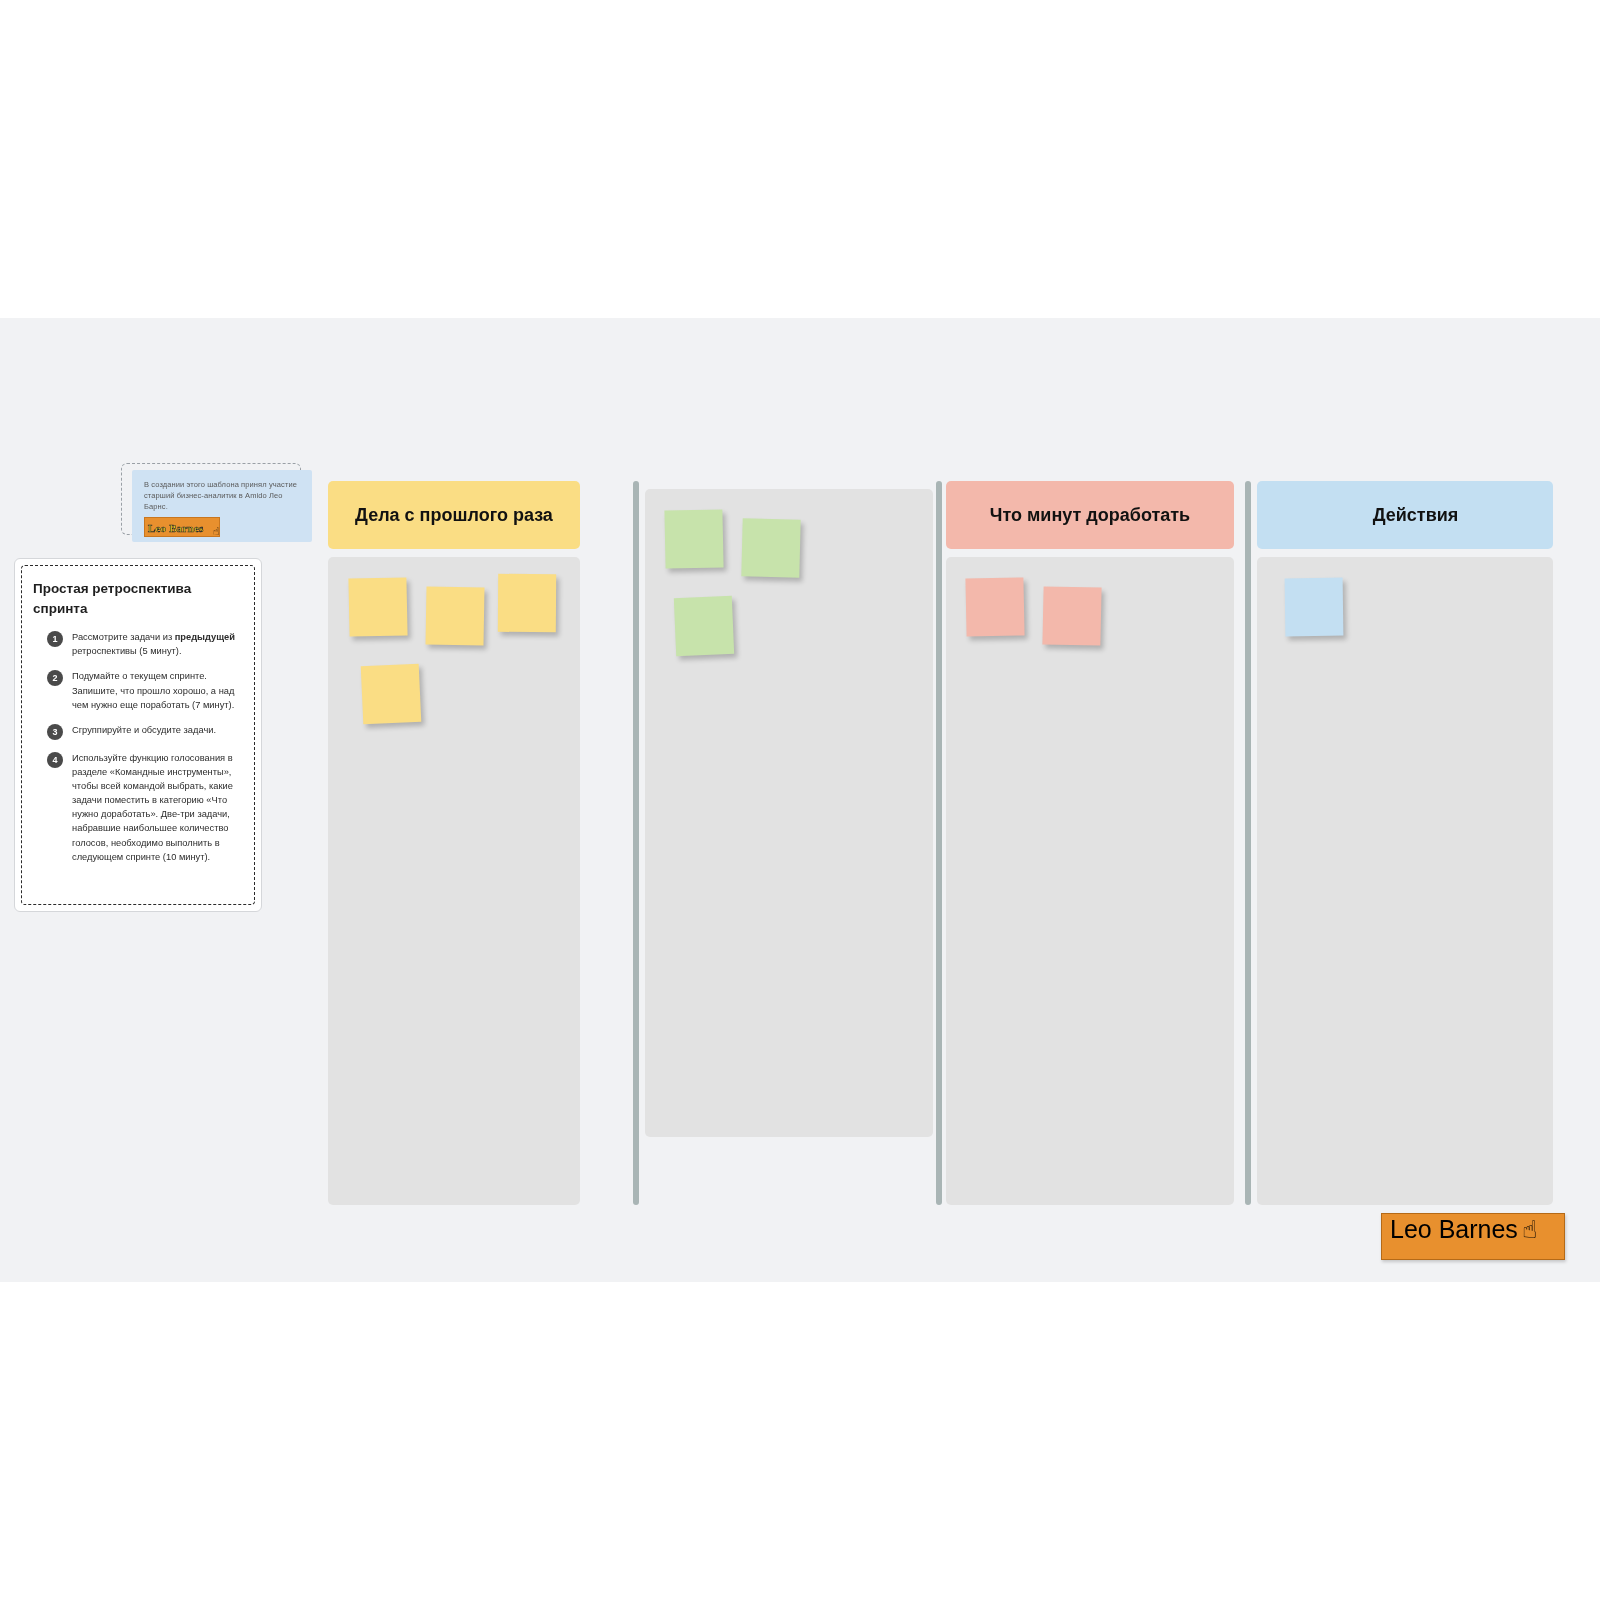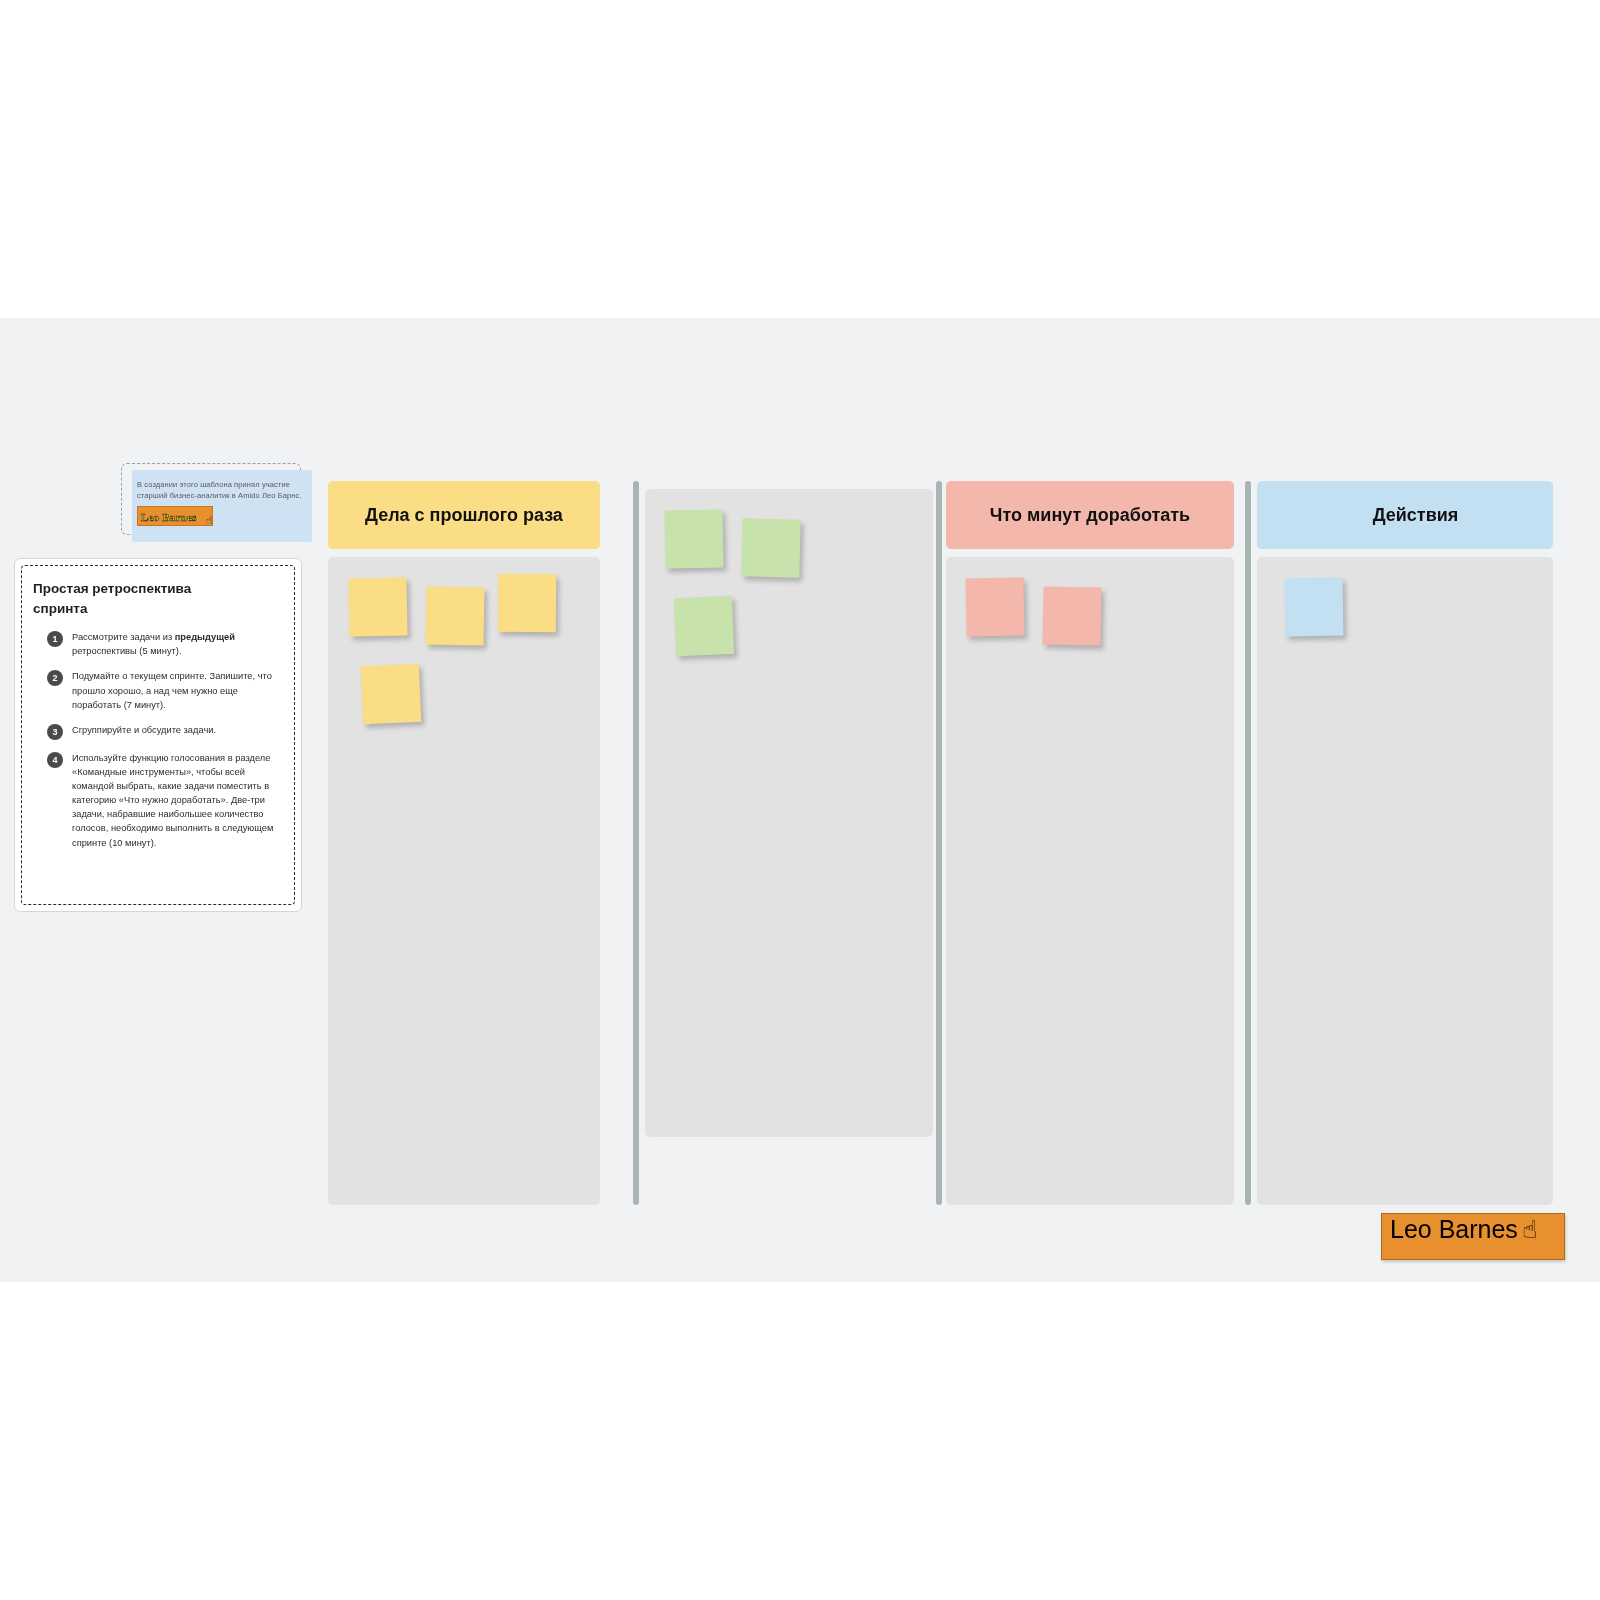--- a/index.html
+++ b/index.html
@@ -33,21 +33,21 @@
     border-radius: 6px;
   }
   #attribution-card {
     position: absolute;
     left: 10px;
     top: 6px;
     width: 180px;
     height: 72px;
     background: #cfe2f3;
     border-radius: 2px;
-    padding: 10px 10px 8px 5px;
+    padding: 10px 10px 8px 12px;
   }
   #attribution-text {
     font-size: 7.5px;
     line-height: 1.45;
     color: #5a5a5a;
     letter-spacing: .1px;
   }
   .leo-badge {
     display: inline-block;
     position: relative;
@@ -72,21 +72,21 @@
     font-size: 11px;
     line-height: 1;
     filter: grayscale(1) brightness(1.35);
   }
 
   
   #instructions {
     position: absolute;
     left: 14px;
     top: 558px;
-    width: 288px;
+    width: 248px;
     height: 354px;
     background: #ffffff;
     border: 1px solid #d5d7da;
     border-radius: 6px;
   }
   #instructions::before {
     content: "";
     position: absolute;
     left: 6px; top: 6px; right: 6px; bottom: 6px;
     border: 1px dashed #2a2a2a;
@@ -217,21 +217,21 @@
     </div>
 
     <div class="step">
       <div class="step-badge">4</div>
       <div class="step-text">Используйте функцию голосования в разделе «Командные инструменты», чтобы всей командой выбрать, какие задачи поместить в категорию «Что нужно доработать». Две-три задачи, набравшие наибольшее количество голосов, необходимо выполнить в следующем спринте (10 минут).</div>
     </div>
   </div>
 </div>
 
 <div id="board-root">
-    <div class="column" style="left: 328px; width: 272px;">
+    <div class="column" style="left: 328px; width: 252px;">
       <div class="col-header" style="background: rgb(250, 221, 132);">
         <span>Дела с прошлого раза</span>
       </div>
       <div class="col-body">
         <div class="note" style="left: 21px; top: 21px; background: rgb(250, 221, 132); transform: rotate(-1.2deg);"></div>
         <div class="note" style="left: 98px; top: 30px; background: rgb(250, 221, 132); transform: rotate(1deg);"></div>
         <div class="note" style="left: 170px; top: 17px; background: rgb(250, 221, 132); transform: rotate(0.4deg);"></div>
         <div class="note" style="left: 34px; top: 108px; background: rgb(250, 221, 132); transform: rotate(-2.6deg);"></div>
       </div>
     </div>

